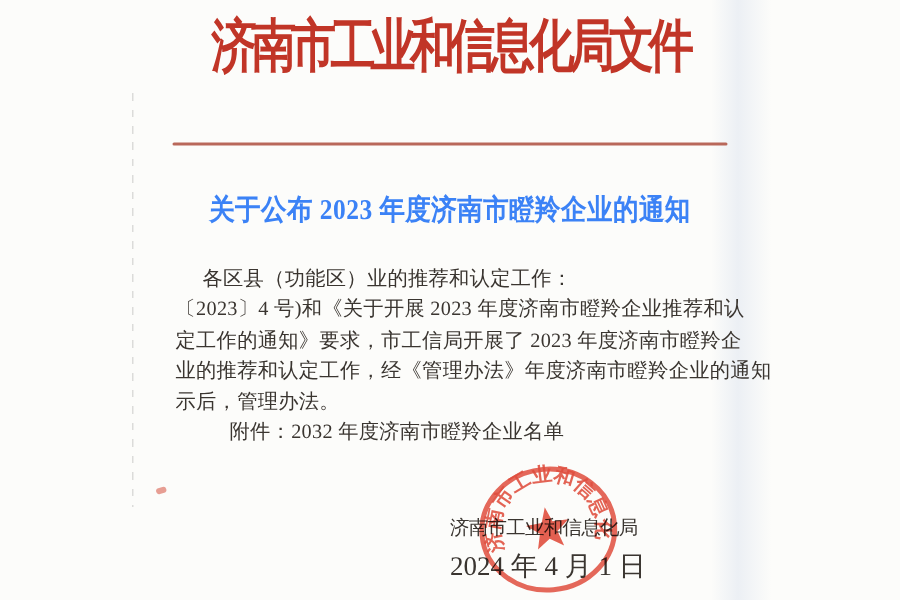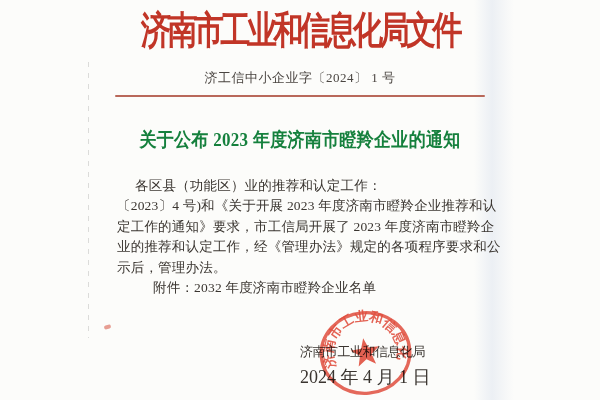--- a/index.html
+++ b/index.html
@@ -38,21 +38,21 @@
   .doc-number{
     position:absolute;top:69px;left:0;width:600px;text-align:center;
     font-size:13px;letter-spacing:0.5px;color:#4a4541;white-space:nowrap;
   }
   .red-divider{
     position:absolute;top:95px;left:115px;width:370px;height:2px;
     background:var(--rule-red);border-radius:1px;
   }
   .doc-title{
     position:absolute;top:127px;left:0;width:600px;text-align:center;
-    font-weight:bold;color:#15803d;white-space:nowrap;
+    font-weight:bold;color:#3b82f6;white-space:nowrap;
   }
   .doc-title .stretch{
     display:inline-block;font-size:17px;letter-spacing:0.3px;
     transform:scaleY(1.12);transform-origin:center top;
   }
   .body-text{
     position:absolute;left:117px;top:176px;width:382px;
     font-size:13.5px;line-height:20.4px;color:#3a3530;
   }
   .body-line{white-space:nowrap;letter-spacing:0.2px;}
@@ -82,33 +82,32 @@
 
 <div class="paper">
 
   <div class="shade-band"></div>
   <div class="fold-line"></div>
 
   <div class="agency-header">
     <span class="stretch">济南市工业和信息化局文件</span>
   </div>
 
-  <div class="doc-number">济工信中小企业字〔2024〕 1 号</div>
 
   <div class="red-divider"></div>
 
   <div class="doc-title">
     <span class="stretch">关于公布 2023 年度济南市瞪羚企业的通知</span>
   </div>
 
   <div class="body-text">
     <div class="body-line indent-1">各区县（功能区）业的推荐和认定工作：</div>
     <div class="body-line">〔2023〕4 号)和《关于开展 2023 年度济南市瞪羚企业推荐和认</div>
     <div class="body-line">定工作的通知》要求，市工信局开展了 2023 年度济南市瞪羚企</div>
-    <div class="body-line">业的推荐和认定工作，经《管理办法》规定的各项程序要求和公</div>
+    <div class="body-line">业的推荐和认定工作，经《管理办法》年度济南市瞪羚企业的通知</div>
     <div class="body-line">示后，管理办法。</div>
     <div class="body-line indent-2">附件：2032 年度济南市瞪羚企业名单</div>
   </div>
 
   <div class="scan-speck"></div>
 
   <div class="signature">济南市工业和信息化局</div>
   <div class="doc-date">2024 年 4 月 1 日</div>
 
   <svg class="seal" viewBox="0 0 98 92" xmlns="http://www.w3.org/2000/svg">

